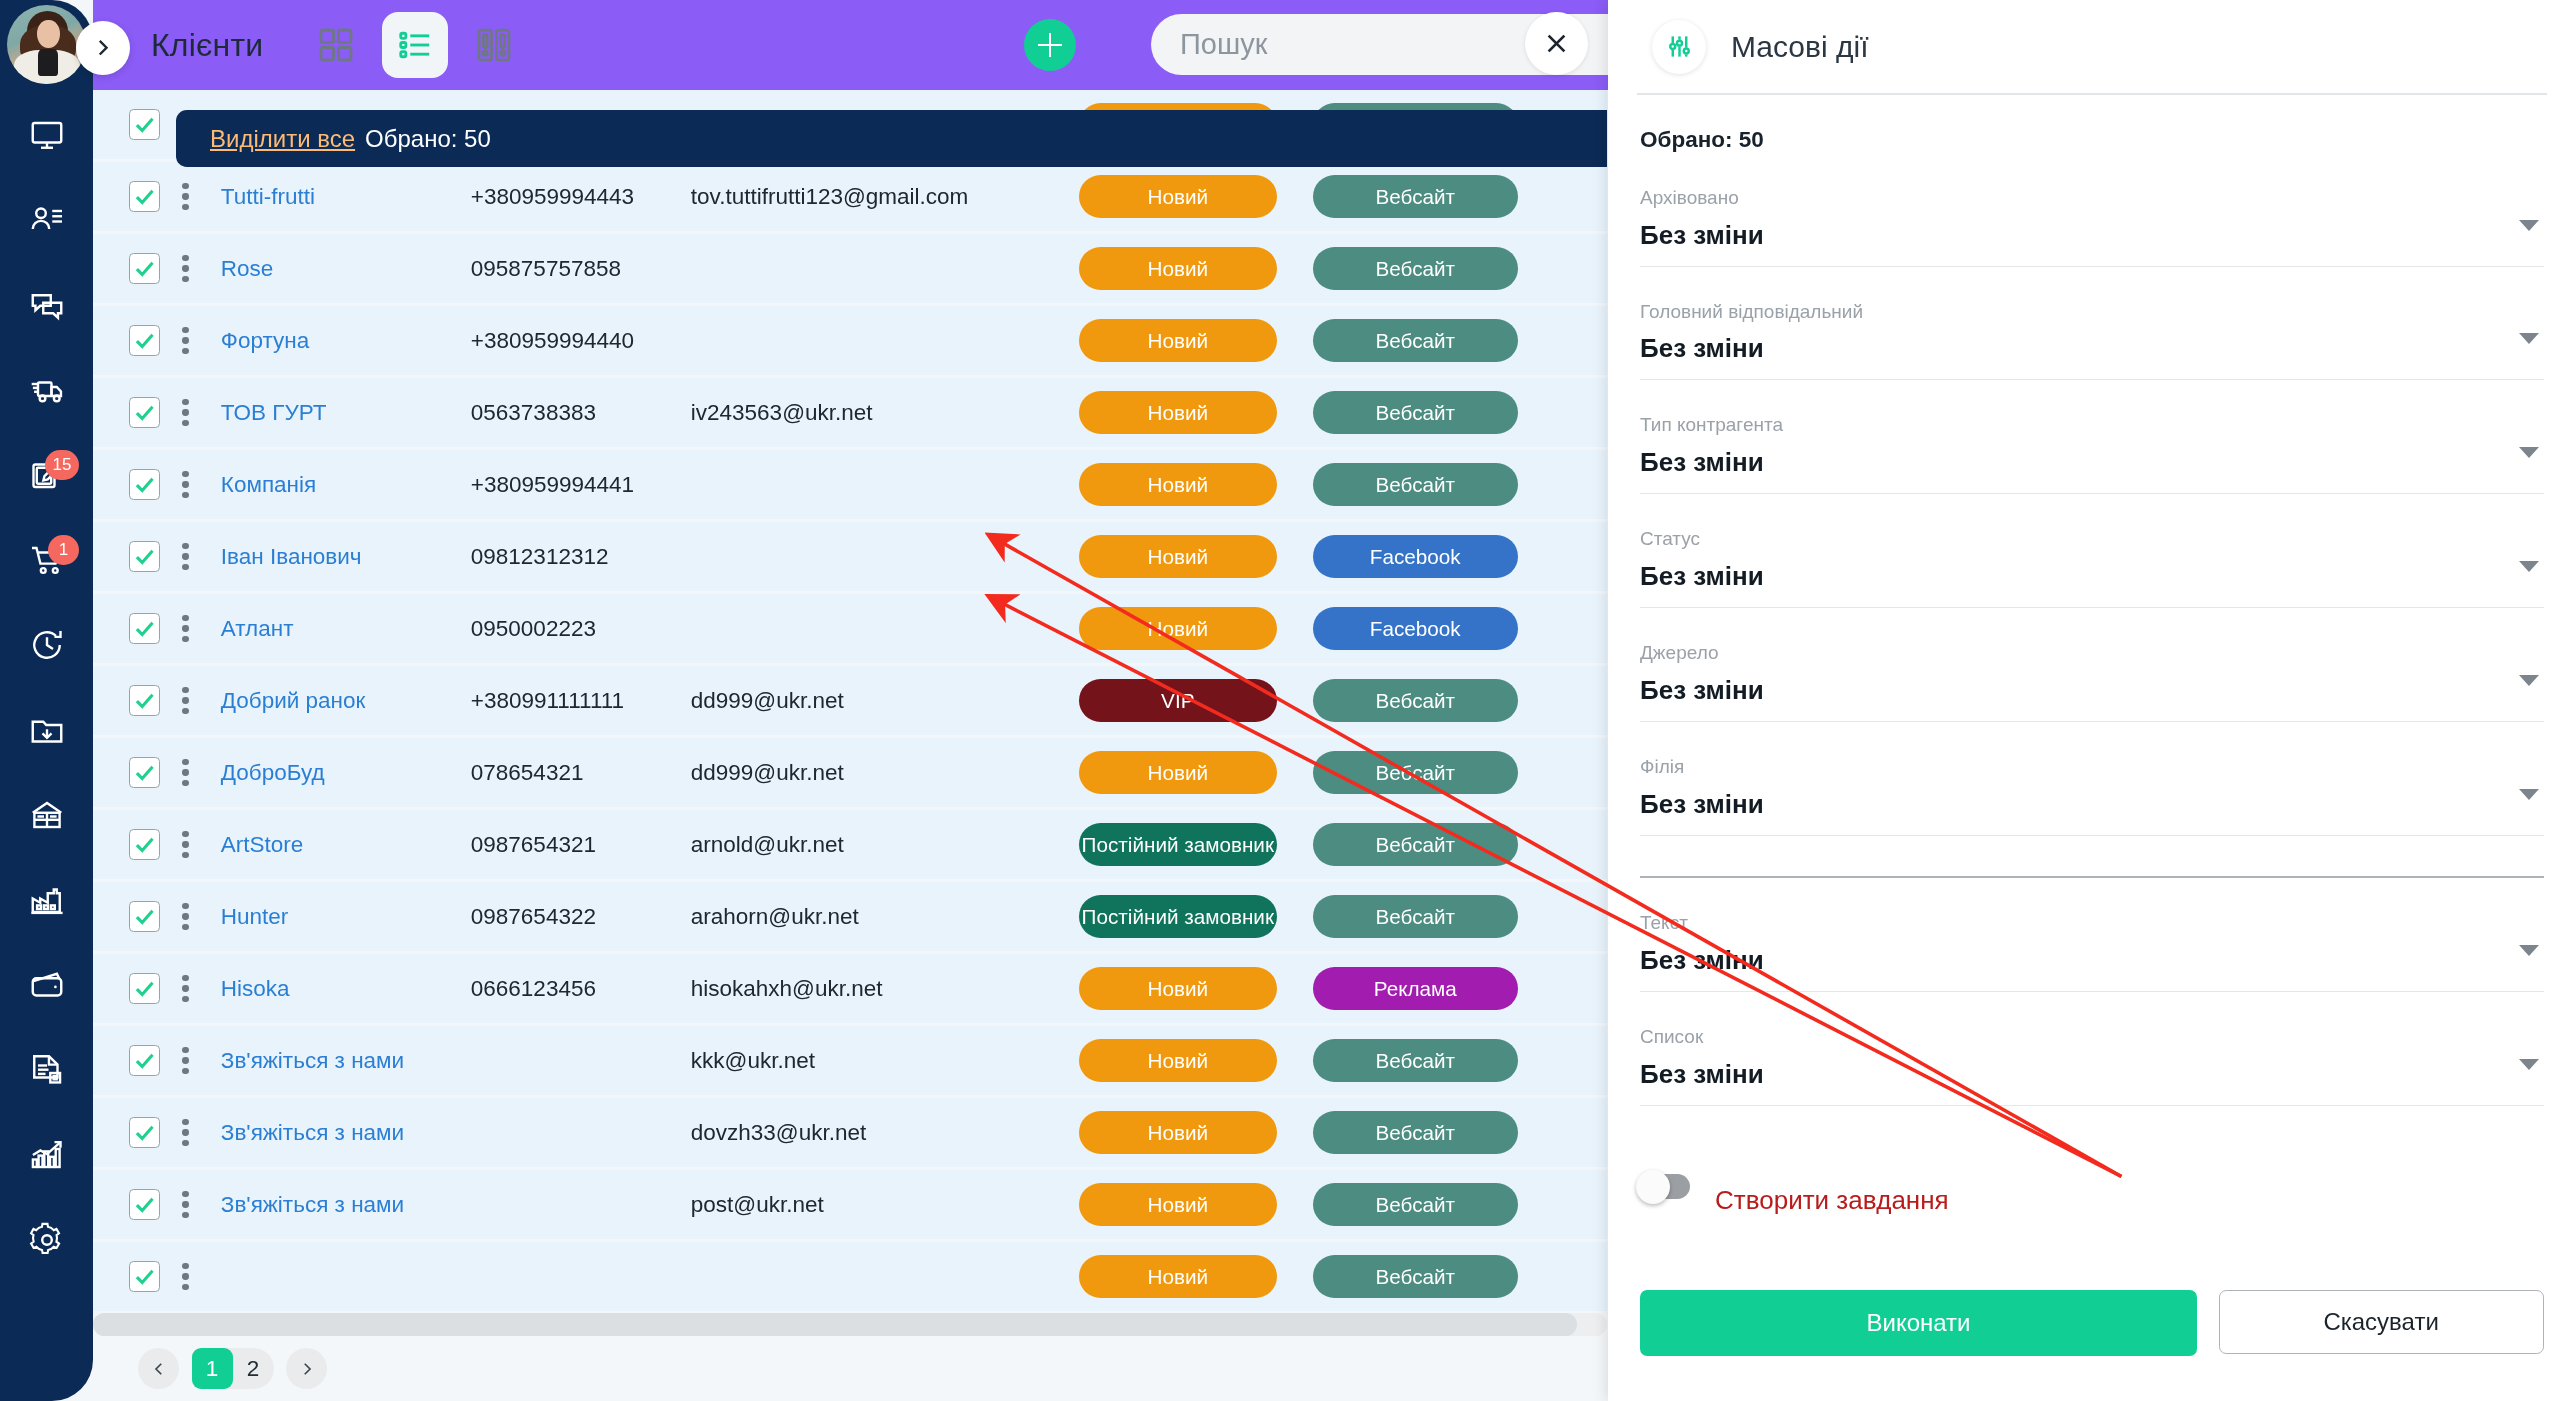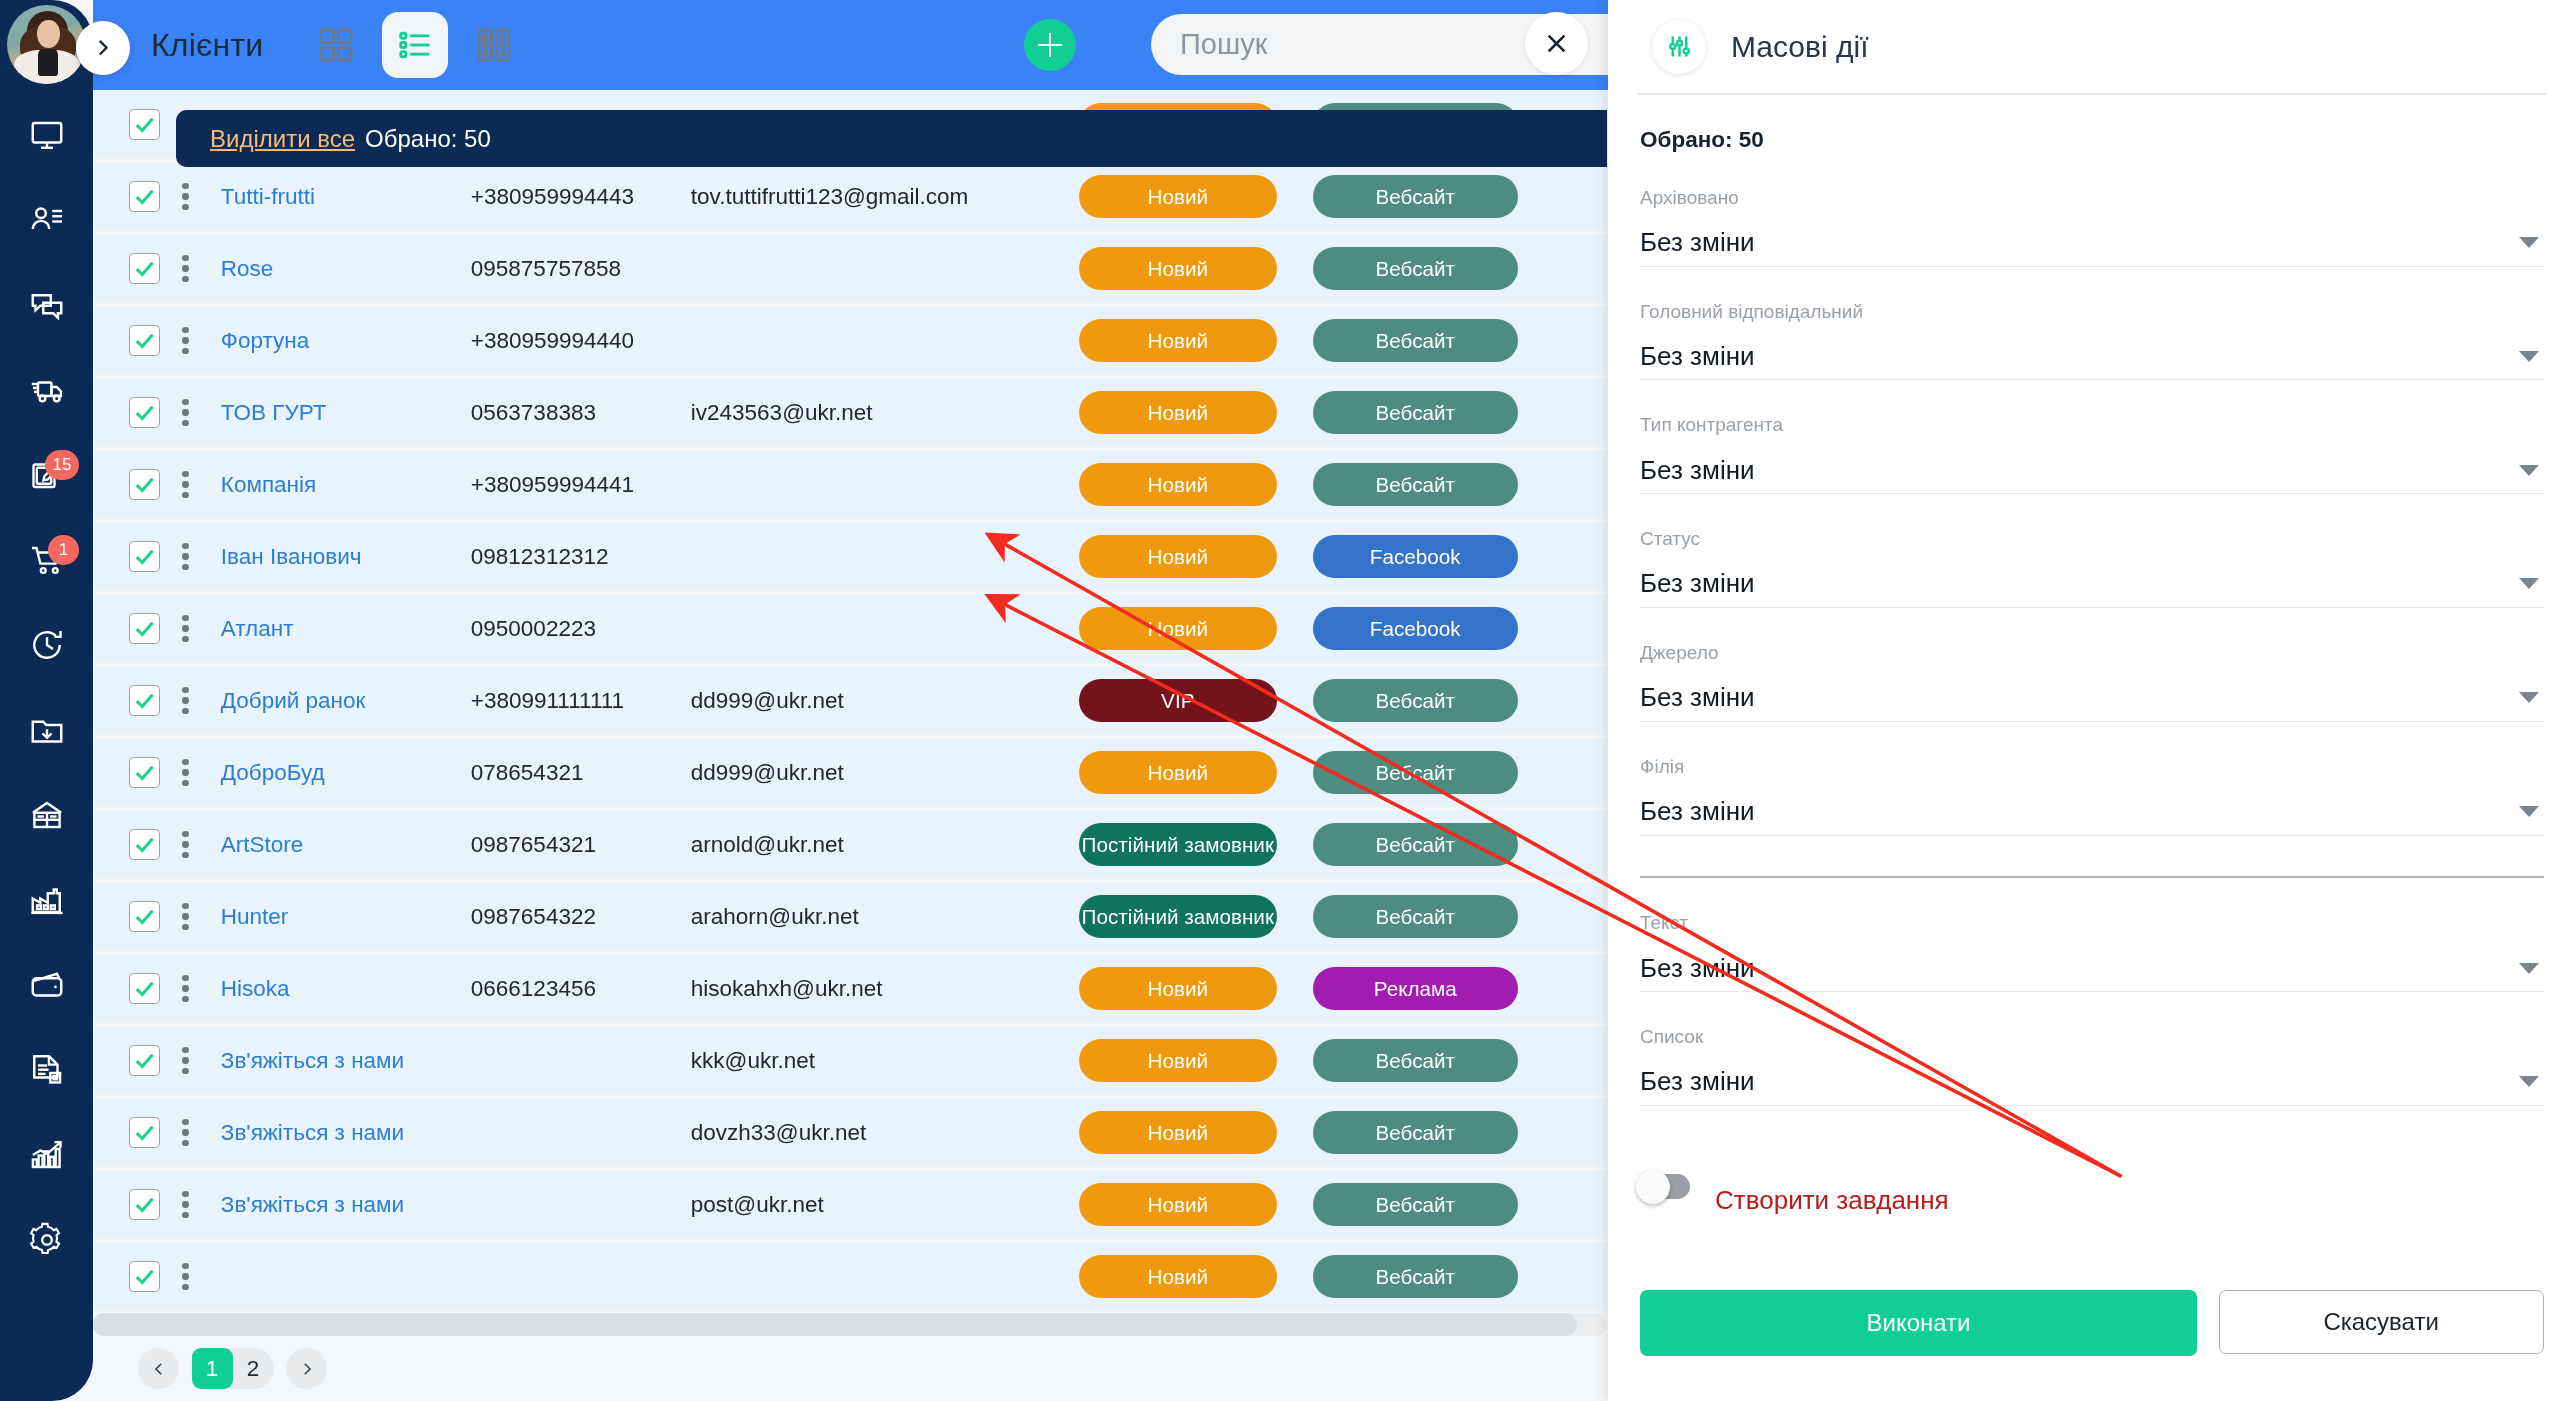--- a/index.html
+++ b/index.html
@@ -61,21 +61,21 @@
     position:absolute; left:76px; top:20.7px; width:54px; height:54px;
     border-radius:50%; background:#ffffff; z-index:60;
     display:flex; align-items:center; justify-content:center;
     box-shadow:0 1.8px 7.2px rgba(0,0,0,.14); cursor:pointer;
   }
   .expand-btn svg { width:23.4px; height:23.4px; stroke:#1c2733; stroke-width:2.4; fill:none; }
 
   
   .topbar {
     position:absolute; left:93px; top:0; right:0; height:90px;
-    background:#3b82f6; display:flex; align-items:center; z-index:30;
+    background:#8b5cf6; display:flex; align-items:center; z-index:30;
   }
   .page-title {
     margin-left:58px; font-size:32px; color:#1d2b39; letter-spacing:0.2px;
   }
   .view-modes { display:flex; align-items:center; margin-left:40px; gap:12.6px; }
   .vm {
     width:66px; height:66px; border-radius:16px;
     display:flex; align-items:center; justify-content:center; cursor:pointer;
   }
   .vm.active { background:#f2f5f7; }
@@ -182,21 +182,21 @@
   }
   .panel-icon svg { width:27px; height:27px; stroke:#11cf94; stroke-width:2.2; fill:none; }
   .panel-title { margin-left:25px; font-size:30px; color:#2b3743; }
   .panel-div { height:1.8px; background:#e3e6e9; margin:0 29px; }
   .panel-body { padding:0 32px; }
   .chosen { font-size:22.5px; color:#18222c; margin-top:32px; font-weight:bold; }
   .field { margin-top:34px; }
   .field-label { font-size:19px; color:#9aa1a8; }
   .field-ctl {
     margin-top:10.8px; height:47px; border-bottom:1.8px solid #e4e7ea;
-    display:flex; align-items:center; justify-content:space-between; cursor:pointer;
+    display:flex; align-items:flex-start; justify-content:space-between; cursor:pointer;font-weight:bold;
   }
   .field-val { font-size:26px; color:#131c25; }
   .caret { width:0; height:0; border-left:10px solid transparent;
     border-right:10px solid transparent; border-top:11.7px solid #7c858e; margin-right:5.4px; }
   .hr-strong { height:2.7px; background:#aeb3bb; margin:40px 0 0 0; }
   .toggle-row { margin-top:52px; display:flex; align-items:center; }
   .toggle {
     width:50px; height:25px; border-radius:12.6px; background:#9b9fa4;
     position:relative; cursor:pointer; flex:none;
   }

